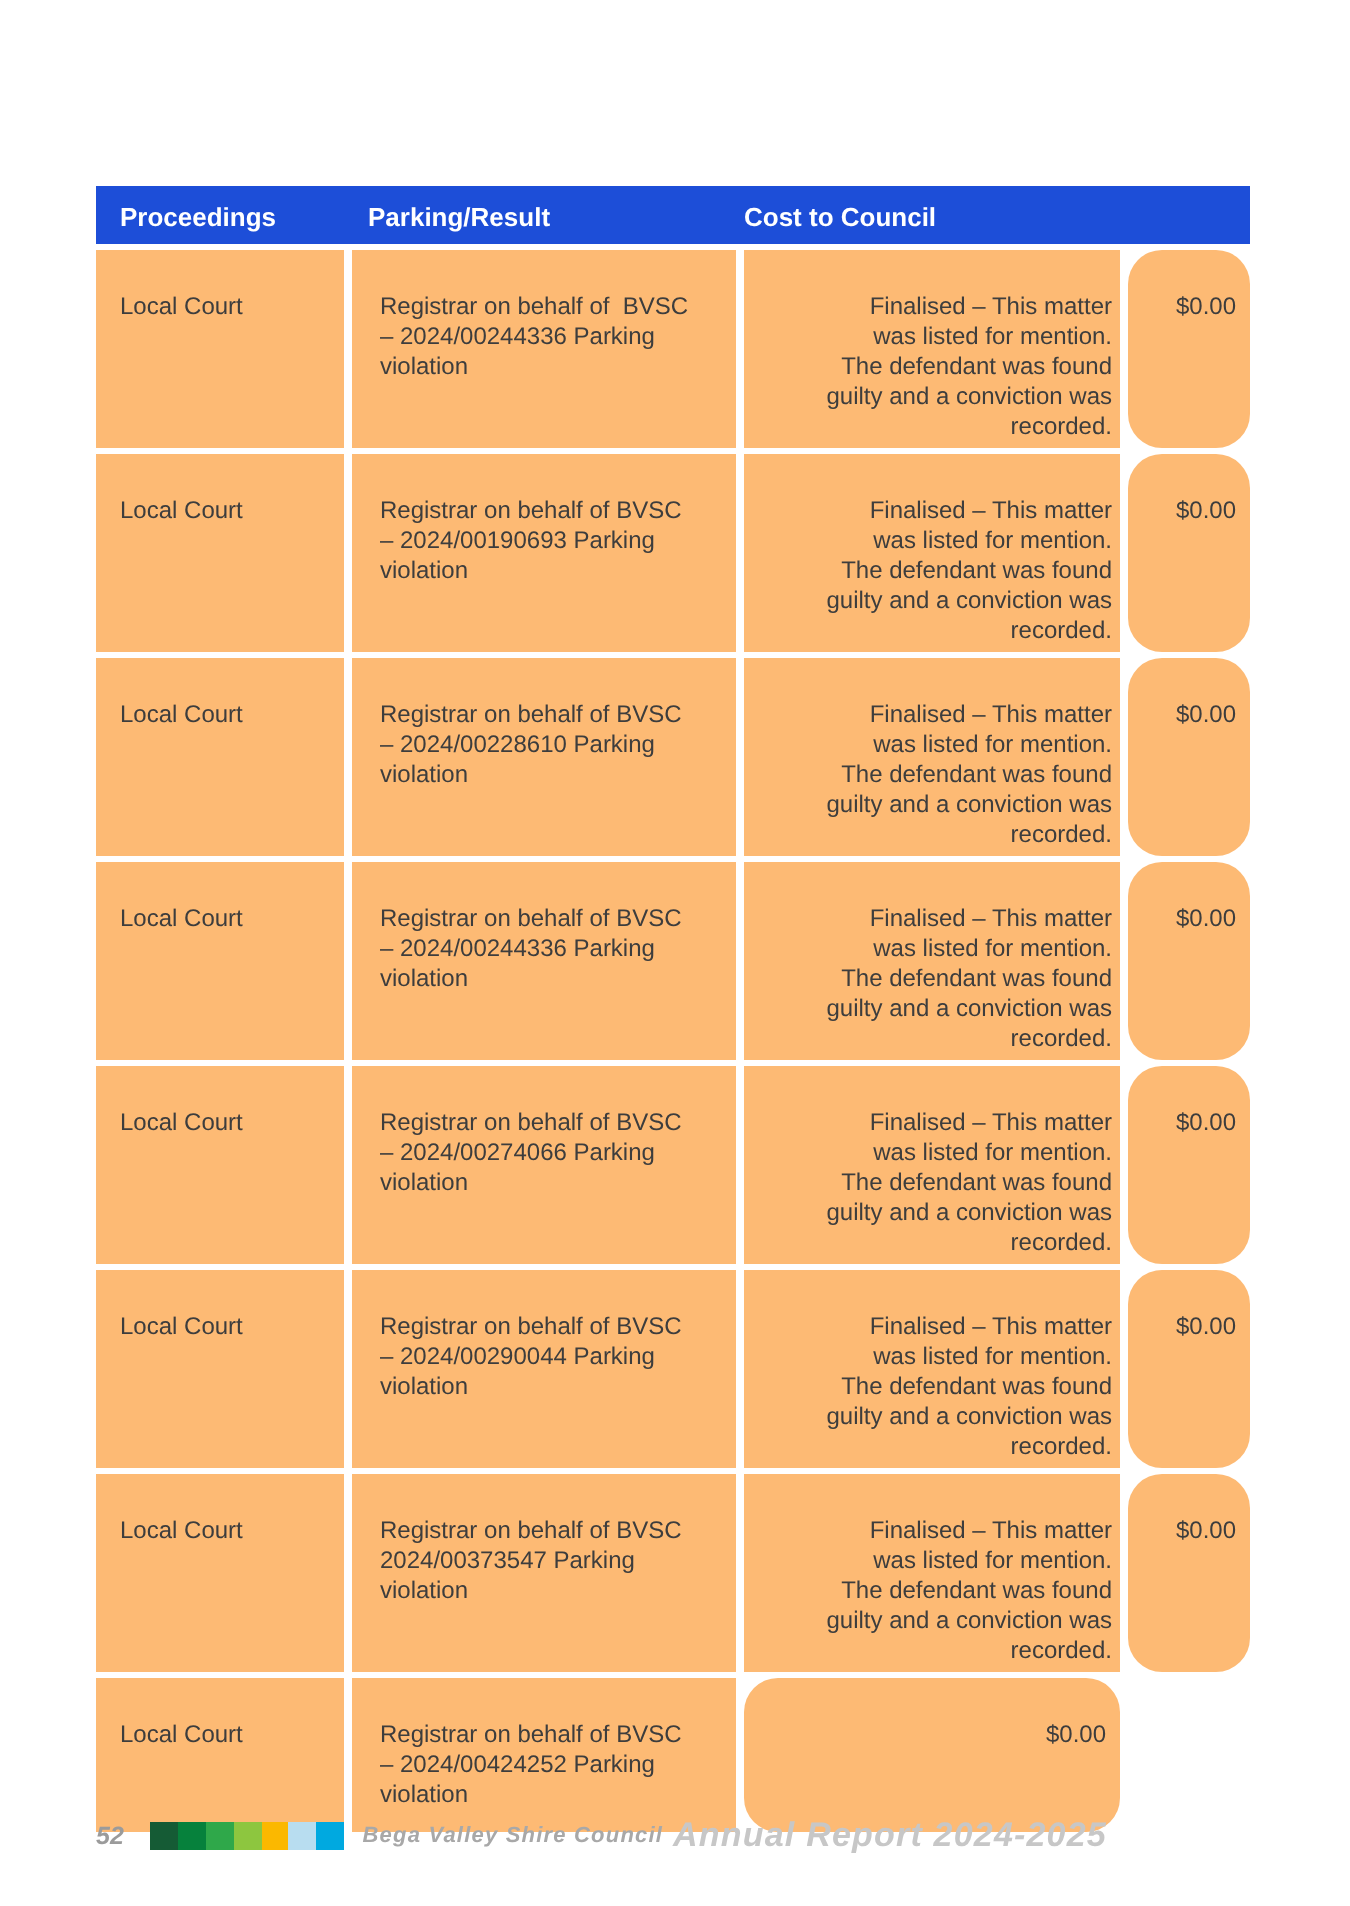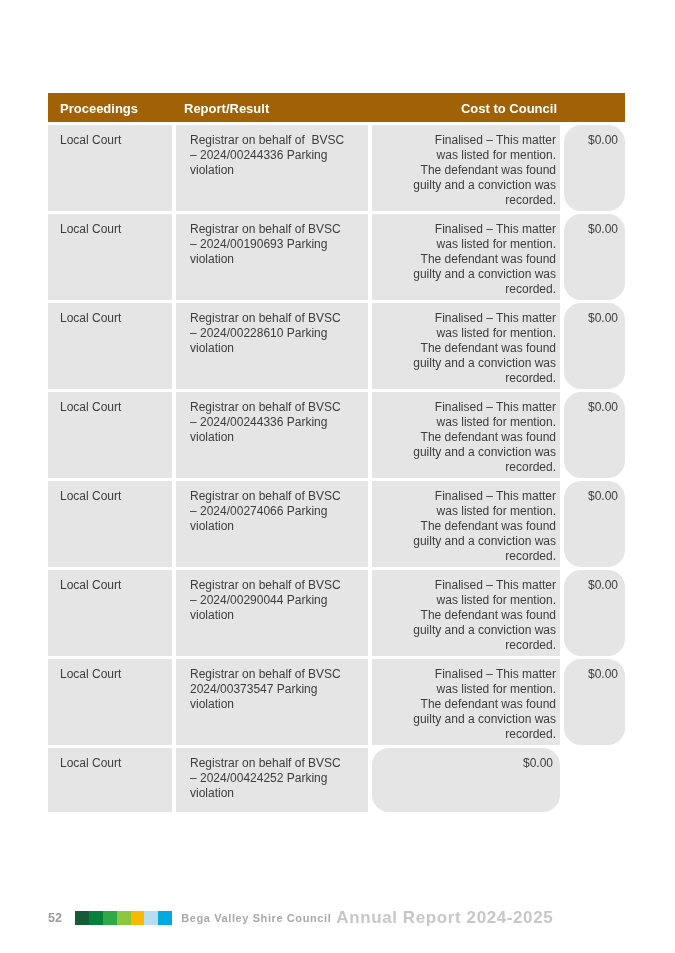--- a/index.html
+++ b/index.html
@@ -11,53 +11,53 @@
     overflow: hidden;
   }
   .page { position: absolute; inset: 0; }
 
   
   .report-table { position: absolute; left: 48px; top: 93px; width: 577px; }
 
   .thead {
     display: grid;
     grid-template-columns: 128px 196px 192px 61px;
-    background: #a16207;
+    background: #1d4ed8;
   }
   .th {
     color: #ffffff; font-weight: bold; font-size: 13px; line-height: 17px;
     padding-top: 7px; padding-bottom: 5px;
   }
   .th.c1 { padding-left: 12px; }
   .th.c2 { padding-left: 14px; }
   .th.c3 { padding-left: 8px; }
-  .th.c4 { text-align: right; padding-right: 7px; }
+  .th.c4 { padding-right: 7px; }
 
   .tbody .trow {
     display: grid;
     grid-template-columns: 124px 192px 188px 61px;
     column-gap: 4px;
     margin-top: 3px;
   }
   .td {
-    background: #e5e5e5;
+    background: #fdba74;
     color: #3d3d3d;
     font-size: 12px; line-height: 15px;
-    padding: 8px 4px 3px 12px;
+    padding: 21px 4px 3px 12px;
     white-space: pre-wrap;
   }
   .td.c2 { padding-left: 14px; }
   .td.c3 { padding-left: 8px; text-align: right; }
   .td.c4 { text-align: right; padding-right: 7px; padding-left: 2px; border-radius: 17px; }
   .trow:last-child .td { padding-bottom: 11px; }
 
   
   .footer {
     position: absolute; left: 48px; top: 910px; width: 579px; height: 16px;
-    display: flex; align-items: center;
+    display: flex; align-items: center; font-style: italic;
   }
   .page-num {
     color: #9b9b9b; font-weight: bold; font-size: 12.5px;
     width: 27px; flex: 0 0 27px;
   }
   .strip { display: flex; height: 14px; flex: 0 0 auto; }
   .strip-seg { width: 13.9px; height: 14px; }
   .footer-brand {
     margin-left: 9px; font-size: 11px; letter-spacing: 0.6px;
     color: #a8a8a8; font-weight: bold; white-space: nowrap;
@@ -68,21 +68,21 @@
   }
 </style>
 </head>
 <body>
 
 <div class="page">
 
   <div class="report-table">
     <div class="thead">
       <div class="th c1">Proceedings</div>
-      <div class="th c3">Report/Result</div>
+      <div class="th c3">Parking/Result</div>
       <div class="th c4">Cost to Council</div>
     </div>
     <div class="tbody" id="tbody">
     <div class="trow">
       <div class="td c1">Local Court</div>
       <div class="td c2">Registrar on behalf of  BVSC
 – 2024/00244336 Parking
 violation</div>
       <div class="td c3">Finalised – This matter
 was listed for mention.

